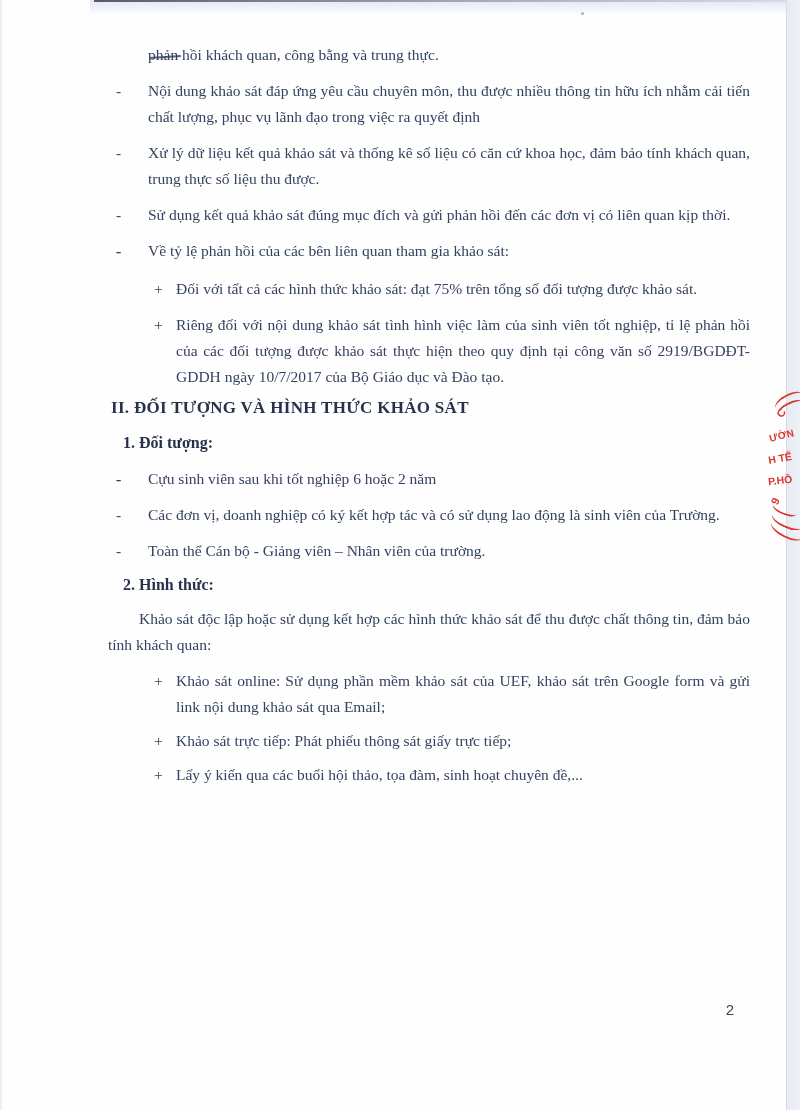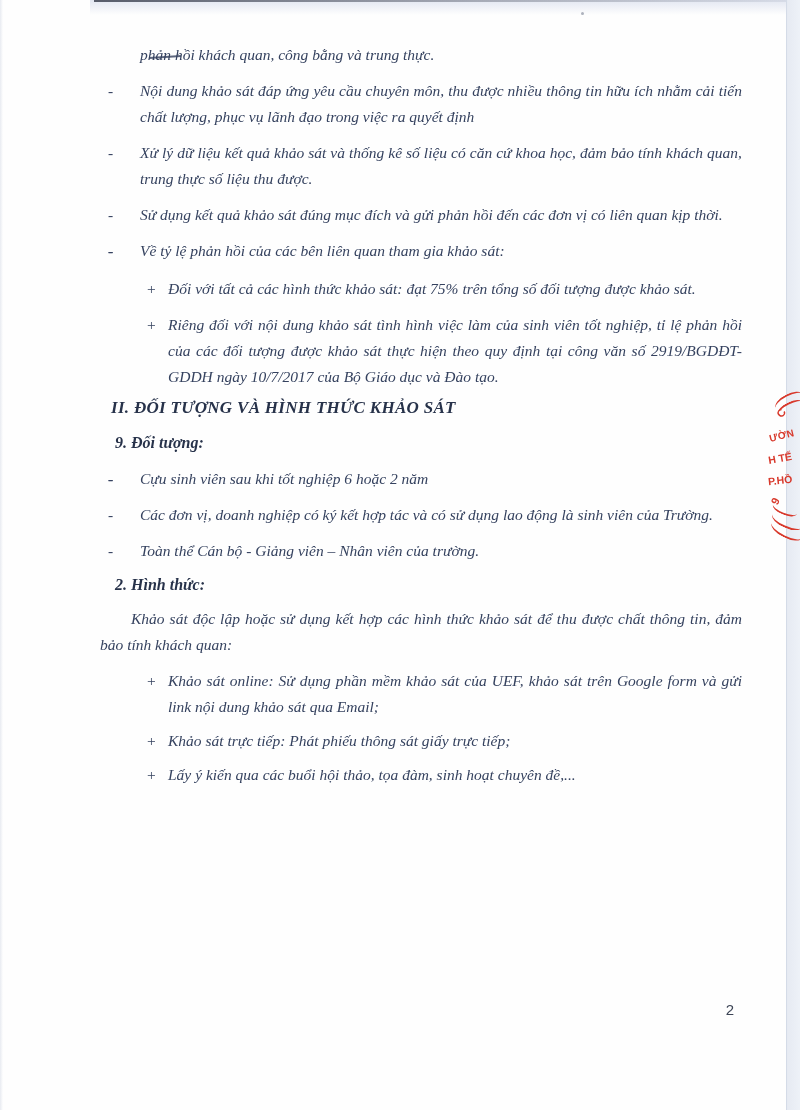--- a/index.html
+++ b/index.html
@@ -18,31 +18,31 @@
   .top-tint { position:absolute; left:90px; top:0; width:710px; height:15px;
     background:linear-gradient(180deg, rgba(199,207,229,0.5), rgba(255,255,255,0)); }
   .top-line { position:absolute; left:94px; top:0; width:700px; height:2px;
     background:linear-gradient(90deg, rgba(52,57,72,0.8), rgba(52,57,72,0.35) 55%, rgba(120,130,152,0.12)); }
   .speck { position:absolute; left:581px; top:12px; width:3px; height:3px;
     border-radius:50%; background:rgba(95,104,126,0.5); }
   .pen-stroke { position:absolute; left:149px; top:56px; width:32px; height:2px;
     background:rgba(52,64,94,0.8); transform:rotate(-4deg); }
 
   
-  .doc { position:absolute; left:100px; top:42px; width:642px;
-    font-size:15.5px; line-height:26px;font-style:italic; }
+  .doc { position:absolute; left:108px; top:42px; width:642px;
+    font-size:15.5px; line-height:26px; }
   .cont { margin:0 0 10px 0; padding-left:40px; text-align:justify; }
   .li { position:relative; padding-left:40px; text-align:justify; margin:0 0 10px 0; }
   .li .mk { position:absolute; left:8px; top:0; }
   .li.plus { padding-left:68px; }
   .li.plus .mk { left:46px; }
   .mb12 { margin-bottom:12px; }
   .mb8  { margin-bottom:8px; }
   .mb4  { margin-bottom:4px; }
-  .h2 { margin:0 0 8px 11px; font-size:17px; font-weight:bold; line-height:28px;
+  .h2 { margin:0 0 8px 3px; font-size:17px; font-weight:bold; line-height:28px;
     letter-spacing:0.3px; color:#27324a; }
   .h3 { margin:0 0 10px 15px; font-size:16px; font-weight:bold; color:#27324a; }
   .h3.tight { margin-bottom:8px; }
   .par { margin:0 0 10px 0; text-indent:31px; text-align:justify; }
 
   .page-number { position:absolute; left:720px; top:1001px; width:20px;
     font-family:"Liberation Sans","DejaVu Sans",sans-serif;
     font-size:15px; color:#3d4556; text-align:center; }
 
   
@@ -100,21 +100,21 @@
       <span class="mk">+</span>
       <span>Đối với tất cả các hình thức khảo sát: đạt 75% trên tổng số đối tượng được khảo sát.</span>
     </div>
     <div class="li plus mb4">
       <span class="mk">+</span>
       <span>Riêng đối với nội dung khảo sát tình hình việc làm của sinh viên tốt nghiệp, tỉ lệ phản hồi của các đối tượng được khảo sát thực hiện theo quy định tại công văn số 2919/BGDĐT-GDDH ngày 10/7/2017 của Bộ Giáo dục và Đào tạo.</span>
     </div>
 
     <div class="h2">II. ĐỐI TƯỢNG VÀ HÌNH THỨC KHẢO SÁT</div>
 
-    <div class="h3">9. Đối tượng:</div>
+    <div class="h3">1. Đối tượng:</div>
 
     <div class="li">
       <span class="mk">-</span>
     </div>
     <div class="li">
       <span class="mk">-</span>
       <span>Cựu sinh viên sau khi tốt nghiệp 6 hoặc 2 năm</span>
     </div>
     <div class="li">
       <span class="mk">-</span>

